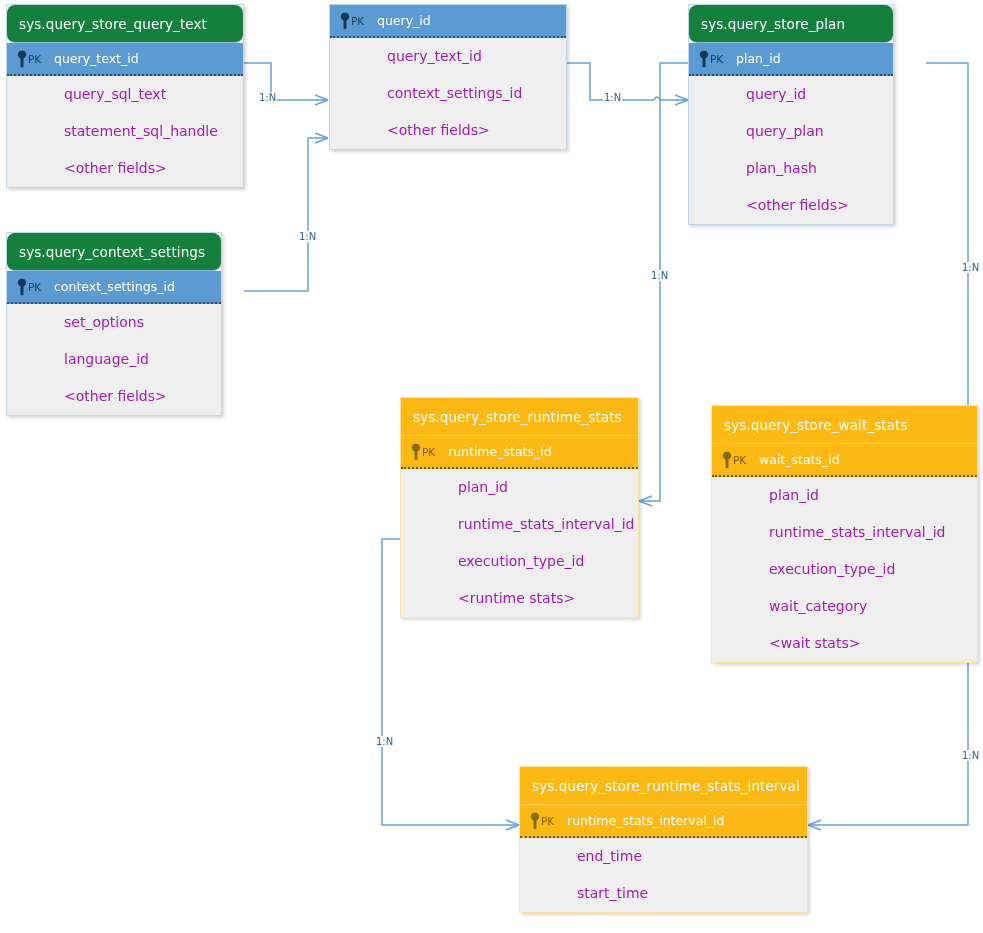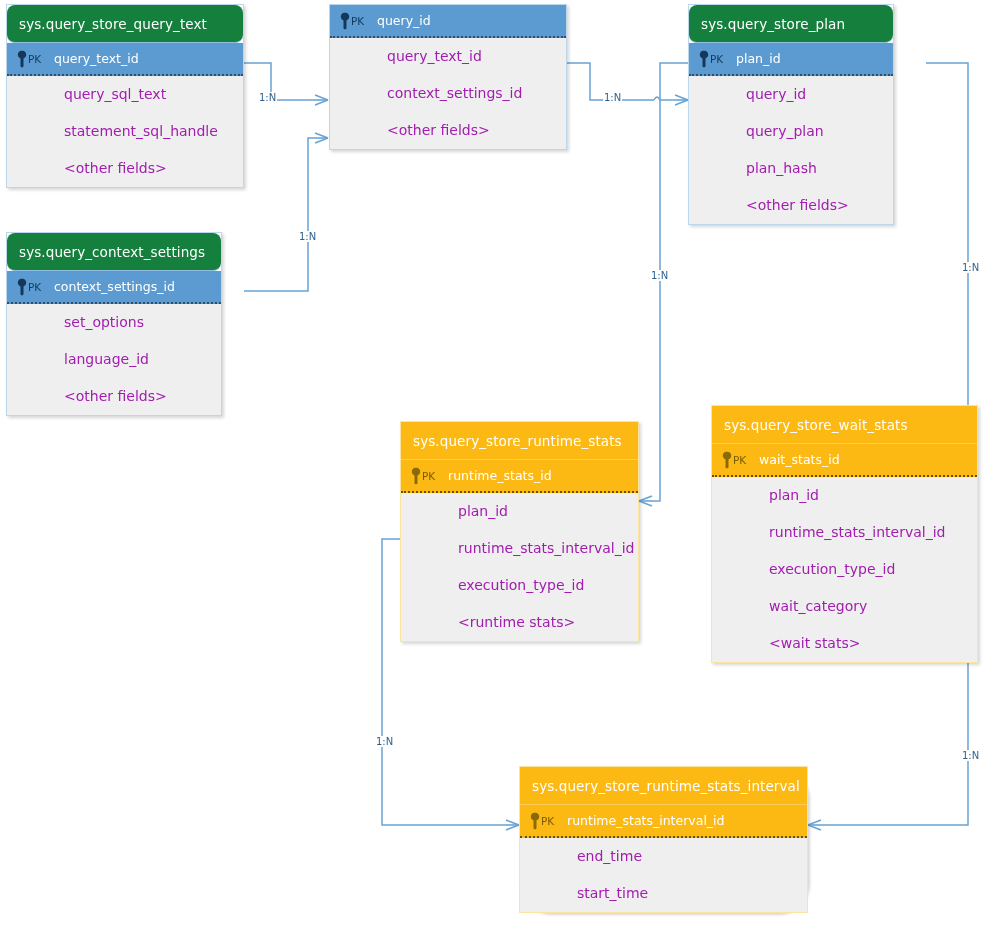--- a/index.html
+++ b/index.html
@@ -252,21 +252,21 @@
             </span>
             <span class="pk-name">context_settings_id</span>
           </div>
           <div class="ent-body">
             <div class="field">set_options</div>
             <div class="field">language_id</div>
             <div class="field">&lt;other fields&gt;</div>
           </div>
         </div>
       </div>
-      <div class="entity theme-orange" style="left: 400px; top: 421px; width: 239px;">
+      <div class="entity theme-orange" style="left: 400px; top: 397px; width: 239px;">
         <div class="ent-frame">
           <div class="ent-title">sys.query_store_runtime_stats</div>
           <div class="ent-pk">
             <span class="pk-badge">
               <svg class="pk-key" viewBox="0 0 10 17" xmlns="http://www.w3.org/2000/svg">
                 <path class="pk-key-fill" d="M5,0 C7.4,0 9.2,1.8 9.2,4.1 C9.2,5.9 8.1,7.4 6.5,8 L6.5,15.2 C6.5,16.2 5.8,17 5,17 C4.2,17 3.5,16.2 3.5,15.2 L3.5,8 C1.9,7.4 0.8,5.9 0.8,4.1 C0.8,1.8 2.6,0 5,0 Z"></path>
               </svg>
               <span class="pk-text">PK</span>
             </span>
             <span class="pk-name">runtime_stats_id</span>
@@ -293,21 +293,21 @@
           </div>
           <div class="ent-body">
             <div class="field">plan_id</div>
             <div class="field">runtime_stats_interval_id</div>
             <div class="field">execution_type_id</div>
             <div class="field">wait_category</div>
             <div class="field">&lt;wait stats&gt;</div>
           </div>
         </div>
       </div>
-      <div class="entity theme-orange" style="left: 519px; top: 766px; width: 289px; border-radius: 31px;">
+      <div class="entity theme-orange" style="left: 519px; top: 766px; width: 289px;">
         <div class="ent-frame">
           <div class="ent-title">sys.query_store_runtime_stats_interval</div>
           <div class="ent-pk">
             <span class="pk-badge">
               <svg class="pk-key" viewBox="0 0 10 17" xmlns="http://www.w3.org/2000/svg">
                 <path class="pk-key-fill" d="M5,0 C7.4,0 9.2,1.8 9.2,4.1 C9.2,5.9 8.1,7.4 6.5,8 L6.5,15.2 C6.5,16.2 5.8,17 5,17 C4.2,17 3.5,16.2 3.5,15.2 L3.5,8 C1.9,7.4 0.8,5.9 0.8,4.1 C0.8,1.8 2.6,0 5,0 Z"></path>
               </svg>
               <span class="pk-text">PK</span>
             </span>
             <span class="pk-name">runtime_stats_interval_id</span>

